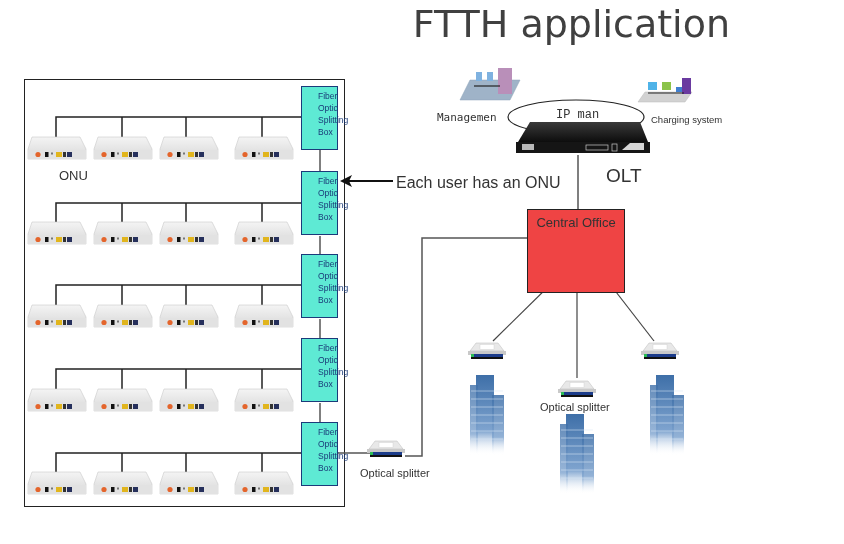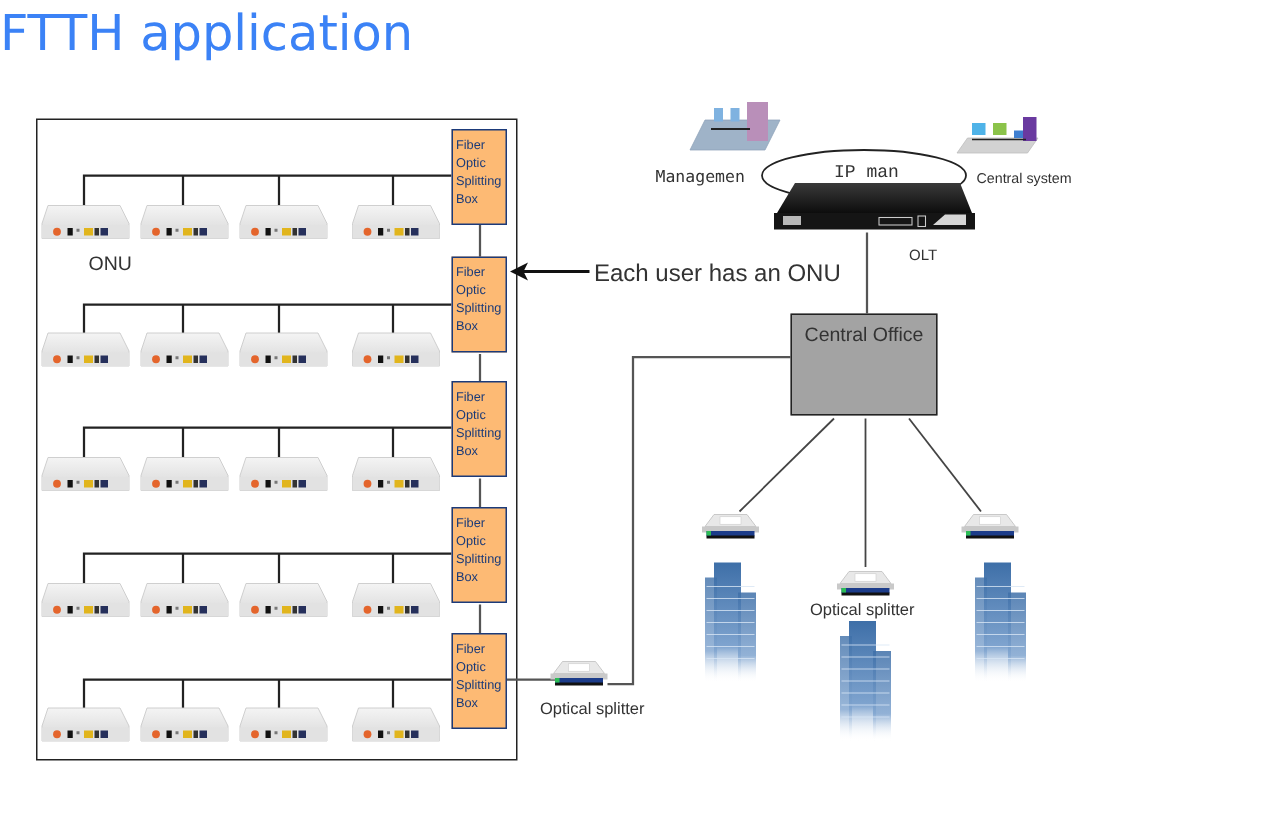--- a/index.html
+++ b/index.html
@@ -1,24 +1,24 @@
 <!DOCTYPE html>
 <html><head>
 <meta charset="utf-8">
 <style>
   html, body { margin:0; padding:0; background:#ffffff; }
   body { width:844px; height:544px; position:relative; overflow:hidden; font-family:"Liberation Sans", sans-serif; }
   .abs { position:absolute; }
-  #title { left:0; top:2px; width:730px; text-align:left; font-family:"DejaVu Sans", sans-serif; font-size:33px; color:#3b82f6; }
+  #title { left:0; top:2px; width:730px; text-align:right; font-family:"DejaVu Sans", sans-serif; font-size:38px; color:#404040; }
   #diagram { position:absolute; left:0; top:0; width:844px; height:544px; }
   .lbl { position:absolute; color:#333; white-space:nowrap; }
-  .fosb { position:absolute; width:37px; height:64px; background:#fdba74; border:1.5px solid #1b3a7a; box-sizing:border-box;
-          font-size:8.5px; line-height:12px; color:#1a3a78; padding:3px 0 0 2px; }
+  .fosb { position:absolute; width:37px; height:64px; background:#5eead4; border:1.5px solid #1b3a7a; box-sizing:border-box;
+          font-size:8.5px; line-height:12px; color:#1a3a78; padding:3px 0 0 16px; }
   .fosb span { display:block; }
-  #co-box { position:absolute; left:527px; top:209px; width:98px; height:68px; border:1.5px solid #222; background:#a3a3a3; box-sizing:border-box; }
+  #co-box { position:absolute; left:527px; top:209px; width:98px; height:84px; border:1.5px solid #222; background:#ef4444; box-sizing:border-box; }
   #co-label { position:absolute; left:0; top:5px; width:100%; text-align:center; font-size:13px; color:#333; }
 </style>
 </head>
 <body>
 
 <div id="title" class="abs">FTTH application</div>
 
 <div class="abs" style="left:24px; top:79px; width:321px; height:428px; border:1.5px solid #222; box-sizing:border-box;"></div>
 
 <svg id="diagram" xmlns="http://www.w3.org/2000/svg" width="844" height="544">
@@ -210,21 +210,21 @@
   <span>Fiber</span>
     <span>Optic</span>
     <span>Splitting</span>
     <span>Box</span>
 </div>
 
 <div class="lbl" style="left:37px; top:168px; font-size:13px;margin-left:22px;">ONU</div>
 <div class="lbl" style="left:396px; top:174px; font-size:16px;">Each user has an ONU</div>
 <div class="lbl" style="left:437px; top:111px; font-size:11px; font-family:'DejaVu Sans Mono', monospace;">Managemen</div>
 <div class="lbl" style="left:556px; top:108px; font-size:12px; font-family:Liberation Mono, monospace;">IP man</div>
-<div class="lbl" style="left:651px; top:114px; font-size:9.5px;">Central system</div>
-<div class="lbl" style="left:606px; top:165px; font-size:10px;">OLT</div>
+<div class="lbl" style="left:651px; top:114px; font-size:9.5px;">Charging system</div>
+<div class="lbl" style="left:606px; top:165px; font-size:19px;">OLT</div>
 
 <div id="co-box">
   <div id="co-label">Central Office</div>
 </div>
 
 <div class="lbl" style="left:360px; top:467px; font-size:11px;">Optical splitter</div>
 <div class="lbl" style="left:540px; top:401px; font-size:11px;">Optical splitter</div>
 
 </body></html>

